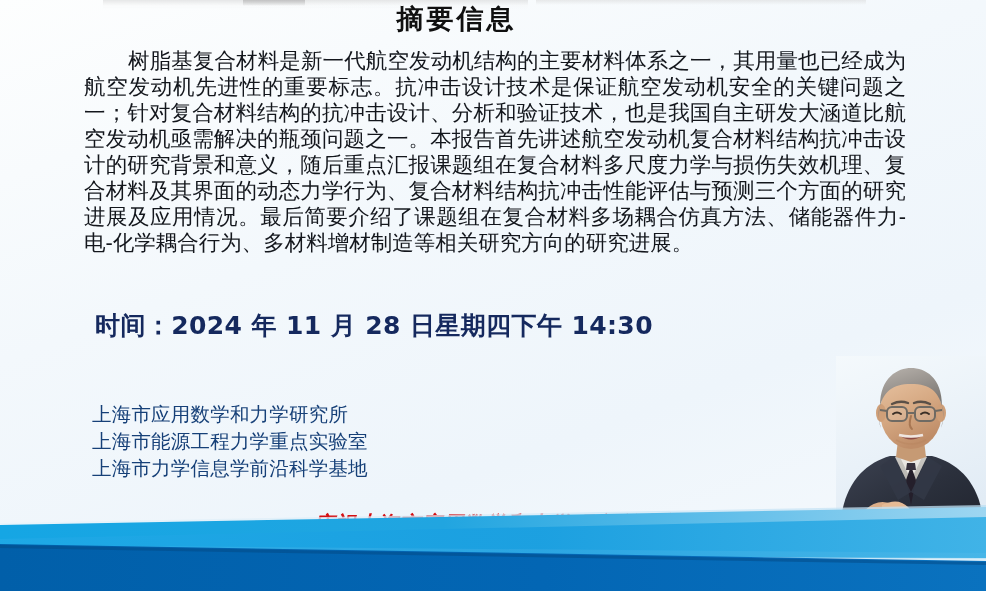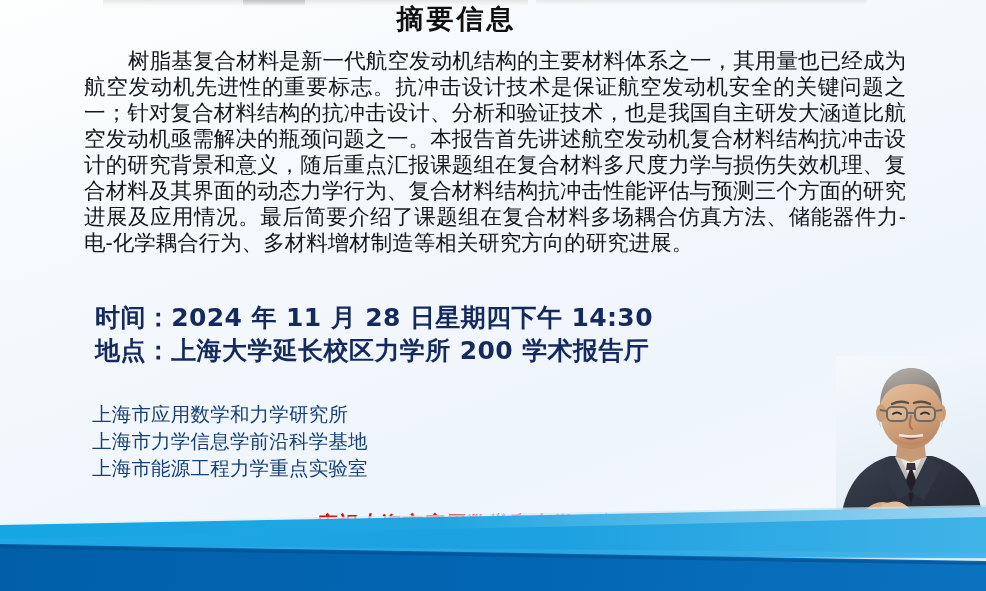--- a/index.html
+++ b/index.html
@@ -71,21 +71,21 @@
     color: #13161c;
     text-align: justify;
     text-indent: 2.05em;
     text-justify: inter-character;
   }
 
   
   .meta-block {
     position: absolute;
     left: 95px;
-    top: 301px;
+    top: 309px;
     color: #15295e;
   }
   .meta-line {
     font-family: "DejaVu Sans", "Liberation Sans", sans-serif;
     font-weight: 700;
     font-size: 25px;
     line-height: 33px;
     letter-spacing: .4px;
     white-space: nowrap;
   }
@@ -150,27 +150,26 @@
 
   <div class="top-remnant"></div>
   <div class="top-remnant-b"></div>
 
   <div class="slide-title">摘要信息</div>
 
   <div class="abstract">树脂基复合材料是新一代航空发动机结构的主要材料体系之一，其用量也已经成为航空发动机先进性的重要标志。抗冲击设计技术是保证航空发动机安全的关键问题之一；针对复合材料结构的抗冲击设计、分析和验证技术，也是我国自主研发大涵道比航空发动机亟需解决的瓶颈问题之一。本报告首先讲述航空发动机复合材料结构抗冲击设计的研究背景和意义，随后重点汇报课题组在复合材料多尺度力学与损伤失效机理、复合材料及其界面的动态力学行为、复合材料结构抗冲击性能评估与预测三个方面的研究进展及应用情况。最后简要介绍了课题组在复合材料多场耦合仿真方法、储能器件力-电-化学耦合行为、多材料增材制造等相关研究方向的研究进展。</div>
 
   <div class="meta-block">
     <div class="meta-line">时间：2024 年 11 月 28 日星期四下午 14:30</div>
-    <div class="meta-line">地点：上海大学延长校区力学所 200 学术报告厅</div>
   </div>
 
   <div class="org-block">
     <div class="org-line">上海市应用数学和力学研究所</div>
+    <div class="org-line">上海市能源工程力学重点实验室</div>
     <div class="org-line">上海市力学信息学前沿科学基地</div>
-    <div class="org-line">上海市能源工程力学重点实验室</div>
   </div>
 
   <div class="anniversary">——庆祝上海市应用数学和力学研究所成立 40 周年</div>
 
   <div class="portrait">
     <svg width="150" height="179" viewBox="0 0 150 179">
       <defs>
         <linearGradient id="bgGrad" x1="0" y1="0" x2="0.3" y2="1">
           <stop offset="0%" stop-color="#f4f9fc"></stop>
           <stop offset="60%" stop-color="#e9f1f8"></stop>

